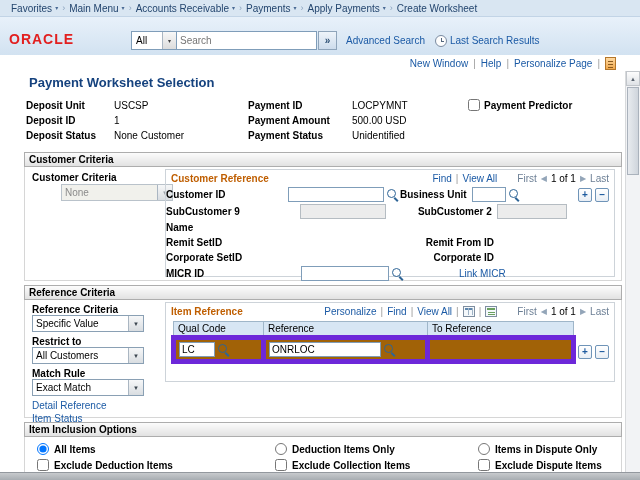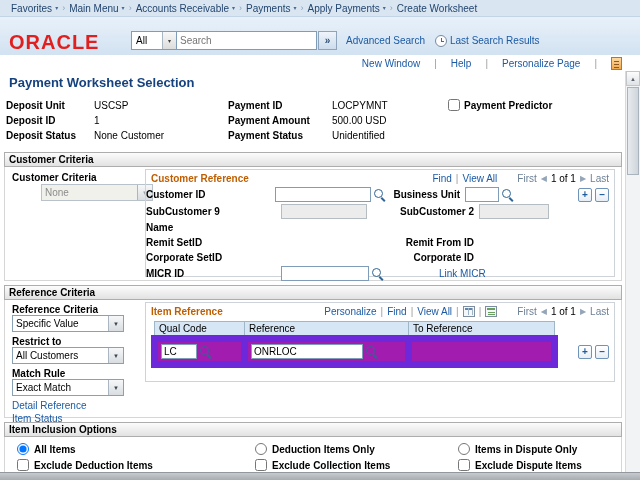--- a/index.html
+++ b/index.html
@@ -9,47 +9,47 @@
 
   
   .crumb-bar { position:absolute; top:0; left:0; right:0; height:17px; background:#d9e6f2; border-bottom:1px solid #c2d4e6; display:flex; align-items:center; padding-left:7px; color:#23456e; }
   .crumb { display:flex; align-items:center; gap:3px; padding:0 4px; cursor:pointer; white-space:nowrap; }
   .caret { font-size:6px; color:#4a6a94; line-height:1; }
   .crumb-sep { color:#8aa2bd; font-size:9px; }
   .crumb-current { padding:0 4px; white-space:nowrap; }
 
   
   .header-bar { position:absolute; top:17px; left:0; right:0; height:38px; background:linear-gradient(#e8f1fa,#d2e2f1); }
-  .logo { position:absolute; left:9px; top:14px; color:#e21f1f; font-weight:bold; font-size:20px; letter-spacing:1px; }
+  .logo { position:absolute; left:9px; top:14px; color:#e21f1f; font-weight:bold; font-size:14px; letter-spacing:1px; }
   .top-links { position:absolute; top:4px; right:18px; display:flex; gap:16px; align-items:center;margin-top:33px; }
   .signout { color:#9e2a2a; font-weight:bold; }
   .search-row { position:absolute; left:131px; top:14px; display:flex; align-items:center; height:19px; }
   .scope { position:relative; width:46px; height:19px; background:#fff; border:1px solid #7f9db9; display:flex; align-items:center; padding-left:4px; cursor:pointer; }
   .scope-btn { position:absolute; right:0; top:0; width:14px; height:17px; background:linear-gradient(#f8f8f8,#dcdcdc); border-left:1px solid #aab6c2; display:flex; align-items:center; justify-content:center; font-size:6px; color:#444; }
   .search-input { width:140px; height:19px; border:1px solid #7f9db9; border-left:none; padding:0 3px; font:inherit; }
   .go-btn { width:19px; height:19px; border:1px solid #8ea4ba; background:linear-gradient(#eef4fa,#cddcec); color:#2c4f74; font-weight:bold; font-size:10px; cursor:pointer; margin-left:1px; }
   .adv { margin-left:9px; }
   .clock-icon { position:relative; width:12px; height:12px; border:1px solid #7a8aa0; border-radius:50%; margin:0 3px 0 10px; background:#fdfdfd; }
   .clock-icon::after { content:""; position:absolute; left:5px; top:2px; width:1px; height:4px; background:#53677e; }
   .clock-icon::before { content:""; position:absolute; left:5px; top:5px; width:3px; height:1px; background:#53677e; }
 
   
-  .pagebar { position:absolute; top:55px; left:0; right:0; height:16px; background:#fff; display:flex; justify-content:flex-end; align-items:center; gap:14px; padding-right:18px; }
+  .pagebar { position:absolute; top:55px; left:0; right:0; height:16px; background:#fff; display:flex; justify-content:flex-end; align-items:center; gap:5px; padding-right:24px; }
   .pipe { color:#9b9b9b; }
   .doc-icon { width:11px; height:13px; background:linear-gradient(#ffd9a0,#f0a84e); border:1px solid #b4762a; position:relative; cursor:pointer; }
   .doc-icon::before { content:""; position:absolute; left:2px; top:3px; right:2px; height:1px; background:#8a5a1e; box-shadow:0 3px 0 #8a5a1e, 0 6px 0 #8a5a1e; }
 
   
   .vscroll { position:absolute; top:71px; right:0; width:15px; bottom:8px; background:#f2f3f5; border-left:1px solid #d8dadc; }
   .sb-up { position:absolute; top:0; left:0; right:0; height:15px; background:linear-gradient(#fdfdfd,#dfe2e6); border:1px solid #c2c6cb; display:flex; align-items:center; justify-content:center; font-size:6px; color:#5b6470; cursor:pointer; }
   .sb-thumb { position:absolute; top:16px; left:1px; right:1px; height:88px; background:linear-gradient(90deg,#e8ebef,#cfd5dc); border:1px solid #aab2bc; cursor:grab; }
   .bottom-strip { position:absolute; left:0; right:0; bottom:0; height:8px; background:linear-gradient(#c7cacd,#a8adb2); border-top:1px solid #93989e; }
 
   
-  .content { position:absolute; top:71px; left:0; right:16px; bottom:8px; background:#fff; }
+  .content { position:absolute; top:71px; left:0; right:16px; bottom:8px; background:#fff;padding-left:20px; }
   .page-title { margin:4px 0 8px 9px; font-size:13px; font-weight:bold; color:#15427e; }
   .summary { position:relative; height:50px; }
   .sum-col { position:absolute; top:0; }
   .srow { display:flex; height:15px; align-items:center; }
   .slbl { font-weight:bold; text-align:left; padding-right:6px; white-space:nowrap; }
   .sum-col.c1 { left:6px; } .c1 .slbl { width:88px; }
   .sum-col.c2 { left:228px; } .c2 .slbl { width:104px; }
   .predictor { position:absolute; left:448px; top:1px; display:flex; align-items:center; gap:4px; }
   .blbl { font-weight:bold; white-space:nowrap; }
   input[type=checkbox], input[type=radio] { width:12px; height:12px; margin:0; }
@@ -103,21 +103,21 @@
   .rc-link1{position:absolute;left:7px;top:100px} .rc-link2{position:absolute;left:7px;top:113px}
 
   .tb-icon { width:12px; height:11px; border:1px solid #7e8ea0; background:#f4f8fb; position:relative; display:inline-block; cursor:pointer; flex:none; }
   .tb-icon.gridic::before { content:""; position:absolute; left:1px; right:1px; top:1px; height:2px; background:#5f87ad; }
   .tb-icon.gridic::after { content:""; position:absolute; left:4px; top:1px; bottom:1px; width:1px; background:#9fb3c6; box-shadow:4px 0 0 #9fb3c6; }
   .tb-icon.dlic::before { content:""; position:absolute; left:1px; right:1px; top:1px; height:2px; background:#6aa05f; }
   .tb-icon.dlic::after { content:""; position:absolute; left:2px; top:5px; width:7px; height:1px; background:#6aa05f; box-shadow:0 2px 0 #6aa05f; }
 
   .grid { border-collapse:collapse; margin:2px 0 0 5px; }
   .grid th { background:#d7e6f4; border:1px solid #9fb6c9; font-weight:normal; text-align:left; padding:1px 4px; height:15px; }
-  .grid td { border:7px solid #6d28d9; padding:2px 3px; background:#a21caf; height:21px; }
+  .grid td { border:5px solid #6d28d9; padding:2px 3px; background:#a16207; height:21px; }
   .col-qual{width:90px} .col-ref{width:164px} .col-toref{width:146px}
   .cellctl { display:flex; align-items:center; }
   .ir-pm { position:absolute; right:5px; top:42px; display:flex; gap:3px; }
 
   
   .ii-row { display:flex; height:16px; align-items:center; }
   .ii-cell { display:flex; align-items:center; gap:5px; }
   .ii-c1 { width:238px; } .ii-c2 { width:203px; }
 </style>
 </head>

